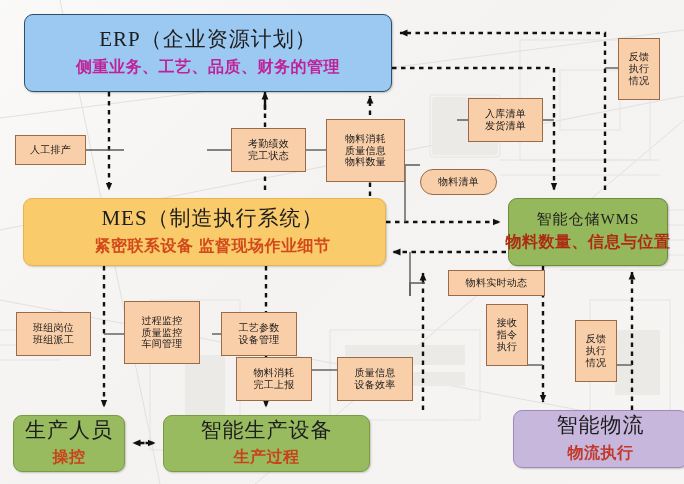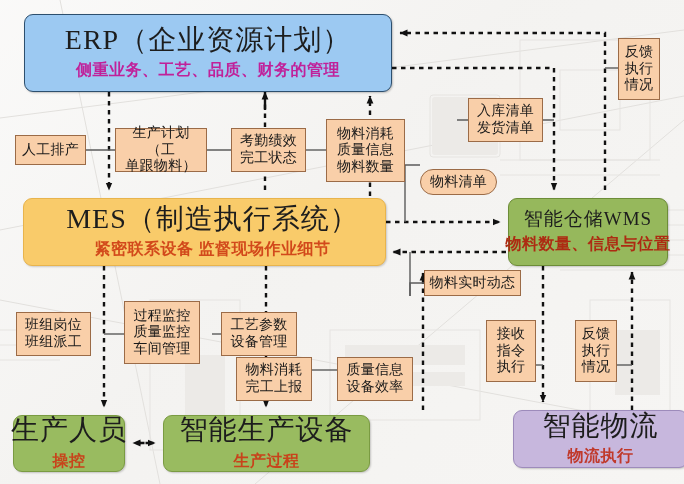--- a/index.html
+++ b/index.html
@@ -21,21 +21,21 @@
 
   .node{
     position:absolute;
     box-sizing:border-box;
     display:flex;flex-direction:column;
     align-items:center;justify-content:center;
     border-radius:9px;
     z-index:3;
   }
   .node .ttl{
-    font-size:28px;letter-spacing:1px;color:#1d1d1d;line-height:1.1;
+    font-size:21px;letter-spacing:1px;color:#1d1d1d;line-height:1.1;
     white-space:nowrap;
   }
   .node .sub{
     margin-top:5px;font-size:16px;font-weight:bold;letter-spacing:.5px;
     white-space:nowrap;font-family:"Liberation Sans","DejaVu Sans",sans-serif;
   }
   .erp{background:#9cc9f2;border:1.6px solid #2d4f6e;box-shadow:1px 1px 2px rgba(0,0,0,.22);}
   .erp .sub{color:#c0219a;}
   .mes{background:#f9cb6a;border:1px solid #e8b44d;box-shadow:1px 1px 2px rgba(0,0,0,.18);}
   .mes .sub{color:#d2491b;}
@@ -45,21 +45,21 @@
   .green .sub{color:#c8431b;}
   .purple{background:#c7b7dd;border:1.4px solid #9d8bbb;box-shadow:1px 1px 2px rgba(0,0,0,.2);}
   .purple .sub{color:#c0392b;}
 
   .tag{
     position:absolute;box-sizing:border-box;
     background:#f9cfa9;border:1.3px solid #9b6b47;
     color:#1a1a1a;
     display:flex;align-items:center;justify-content:center;
     text-align:center;
-    font-size:14px;line-height:1.18;
+    font-size:10px;line-height:1.18;
     letter-spacing:.3px;
     z-index:4;
     padding:1px 3px;
     white-space:pre-line;
   }
 </style>
 </head>
 <body>
 
 <div id="canvas">
@@ -163,65 +163,63 @@
     <div class="ttl">ERP（企业资源计划）</div>
     <div class="sub">侧重业务、工艺、品质、财务的管理</div>
   </div>
 
   <div class="node mes" style="left:23px;top:198px;width:363px;height:68px;padding-left:16px;">
     <div class="ttl">MES（制造执行系统）</div>
     <div class="sub">紧密联系设备 监督现场作业细节</div>
   </div>
 
   <div class="node wms" style="left:508px;top:198px;width:160px;height:68px;">
-    <div class="ttl" style="font-size:19px;">智能仓储WMS</div>
+    <div class="ttl" style="font-size:15px;">智能仓储WMS</div>
     <div class="sub">物料数量、信息与位置</div>
   </div>
 
   <div class="node green" style="left:13px;top:415px;width:112px;height:57px;">
     <div class="ttl">生产人员</div>
     <div class="sub">操控</div>
   </div>
 
   <div class="node green" style="left:163px;top:415px;width:207px;height:57px;">
     <div class="ttl">智能生产设备</div>
     <div class="sub">生产过程</div>
   </div>
 
   <div class="node purple" style="left:513px;top:410px;width:175px;height:58px;">
     <div class="ttl">智能物流</div>
     <div class="sub">物流执行</div>
   </div>
 
   <div class="tag" style="left:15px;top:135px;width:71px;height:30px;">人工排产</div>
-  <div class="tag" style="left:115px;top:128px;width:92px;height:44px;">生产计划（工
-单跟物料）</div>
   <div class="tag" style="left:231px;top:128px;width:75px;height:44px;">考勤绩效
 完工状态</div>
   <div class="tag" style="left:326px;top:119px;width:79px;height:63px;">物料消耗
 质量信息
 物料数量</div>
   <div class="tag" style="left:468px;top:98px;width:75px;height:44px;">入库清单
 发货清单</div>
   <div class="tag" style="left:618px;top:38px;width:42px;height:62px;">反馈
 执行
 情况</div>
   <div class="tag" style="left:420px;top:169px;width:77px;height:26px;border-radius:13px;">物料清单</div>
-  <div class="tag" style="left:424px;top:270px;width:97px;height:26px;">物料实时动态</div>
+  <div class="tag" style="left:448px;top:270px;width:97px;height:26px;">物料实时动态</div>
   <div class="tag" style="left:16px;top:312px;width:75px;height:44px;">班组岗位
 班组派工</div>
   <div class="tag" style="left:124px;top:301px;width:76px;height:63px;">过程监控
 质量监控
 车间管理</div>
   <div class="tag" style="left:221px;top:312px;width:76px;height:44px;">工艺参数
 设备管理</div>
   <div class="tag" style="left:236px;top:357px;width:76px;height:44px;">物料消耗
 完工上报</div>
   <div class="tag" style="left:337px;top:357px;width:76px;height:44px;">质量信息
 设备效率</div>
-  <div class="tag" style="left:486px;top:320px;width:50px;height:62px;font-family:Liberation Serif, serif;">接收
+  <div class="tag" style="left:486px;top:304px;width:42px;height:62px;font-family:Liberation Serif, serif;">接收
 指令
 执行</div>
   <div class="tag" style="left:575px;top:320px;width:42px;height:62px;">反馈
 执行
 情况</div>
 
 </div>
 
 </body></html>

